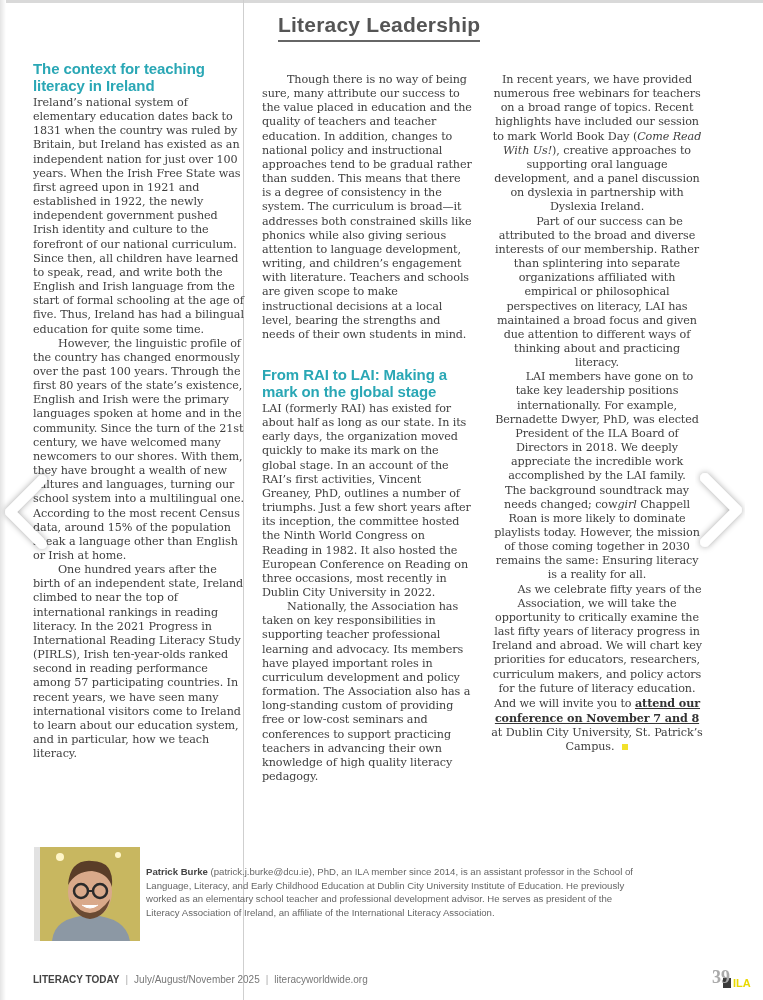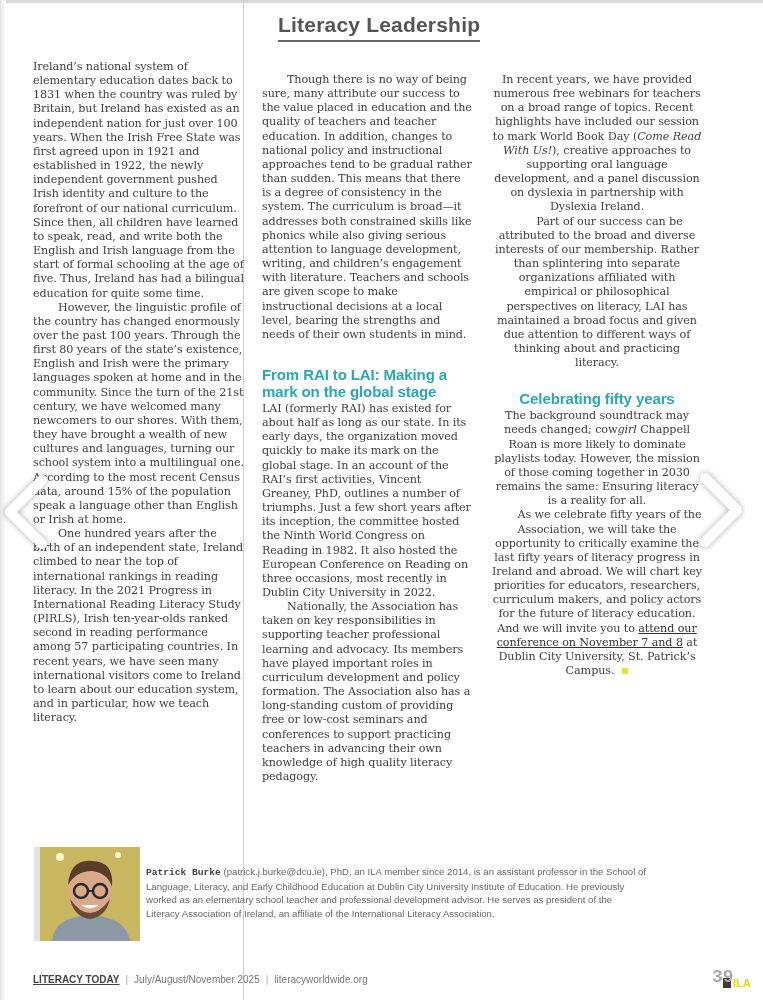--- a/index.html
+++ b/index.html
@@ -11,63 +11,64 @@
   .col { position:absolute; top:73px; font-size:11.2px; line-height:14.15px; color:#404040; letter-spacing:-0.1px; }
   .col1 { left:33px; width:212px; top:60px; }
   .col2 { left:262px; width:210px; }
   .col3 { left:491px; width:212px;text-align:center; }
   .col p { margin:0; }
   .col p.ind { text-indent:25px; }
   h2 { font-family:"Liberation Sans", sans-serif; font-weight:bold; color:#2aa7b5; font-size:15px; line-height:17px; margin:0 0 2px 0; letter-spacing:-0.1px; }
   .col2 h2 { margin-top:24px; }
   .col3 h2 { margin-top:20px; }
   em { font-style:italic; }
-  .link { font-weight:normal; text-decoration:underline; color:#333; }
+  .link { font-weight:bold; text-decoration:underline; color:#333; }
   .endmark { display:inline-block; width:6px; height:6px; background:#f2e12a; margin-left:8px; vertical-align:middle; }
   .bio { position:absolute; left:30px; top:845px; width:700px; height:95px; }
   .photo { position:absolute; left:4px; top:2px; width:100px; height:94px; background:linear-gradient(180deg,#c9b96a 0%,#b59f55 40%,#8a7c6a 100%); overflow:hidden; border-left:6px solid #e2e2e2; }
   .bio-text { position:absolute; left:116px; top:20px; width:500px; font-family:"Liberation Sans", sans-serif; font-size:9.6px; line-height:13.6px; color:#666; }
-  .bio-text b { color:#444;font-family:Liberation Mono, monospace; }
+  .bio-text b { color:#444; }
   .footer { position:absolute; left:33px; top:974px; font-family:"Liberation Sans", sans-serif; font-size:10px; color:#777; }
-  .footer .mag { font-weight:bold; color:#444;text-decoration:underline; }
+  .footer .mag { font-weight:bold; color:#444; }
   .footer .sep { margin:0 6px; color:#aaa; }
-  .pagenum { position:absolute; left:712px; top:967px; font-family:Liberation Mono, monospace; font-weight:bold; font-size:18px; color:#aaa; }
+  .pagenum { position:absolute; left:712px; top:967px; font-family:Liberation Serif, serif; font-weight:bold; font-size:18px; color:#aaa; }
   .ila-logo { position:absolute; left:675px; top:972px;padding-left:48px; }
   .ila-logo .sq { display:inline-block; width:8px; height:10px; background:#3a3a3a; vertical-align:middle; }
   .ila-logo .txt { font-family:"Liberation Sans", sans-serif; font-weight:bold; font-size:11px; color:#e9d900; vertical-align:middle; margin-left:2px; }
   .nav-arrow { position:absolute; width:50px; height:100px; cursor:pointer; }
   .nav-left { left:0; top:462px; }
   .nav-right { left:695px; top:460px; }
 </style>
 </head>
 <body>
 
 <div class="topbar"></div>
 <div class="leftedge"></div>
 <div class="fold"></div>
 
 <div class="title">Literacy Leadership</div>
 
 <div class="col col1">
+  <h2>The context for teaching literacy in Ireland</h2>
   <p>Ireland’s national system of elementary education dates back to 1831 when the country was ruled by Britain, but Ireland has existed as an independent nation for just over 100 years. When the Irish Free State was first agreed upon in 1921 and established in 1922, the newly independent government pushed Irish identity and culture to the forefront of our national curriculum. Since then, all children have learned to speak, read, and write both the English and Irish language from the start of formal schooling at the age of five. Thus, Ireland has had a bilingual education for quite some time.</p>
   <p class="ind">However, the linguistic profile of the country has changed enormously over the past 100 years. Through the first 80 years of the state’s existence, English and Irish were the primary languages spoken at home and in the community. Since the turn of the 21st century, we have welcomed many newcomers to our shores. With them, they have brought a wealth of new cultures and languages, turning our school system into a multilingual one. According to the most recent Census data, around 15% of the population speak a language other than English or Irish at home.</p>
   <p class="ind">One hundred years after the birth of an independent state, Ireland climbed to near the top of international rankings in reading literacy. In the 2021 Progress in International Reading Literacy Study (PIRLS), Irish ten-year-olds ranked second in reading performance among 57 participating countries. In recent years, we have seen many international visitors come to Ireland to learn about our education system, and in particular, how we teach literacy.</p>
 </div>
 
 <div class="col col2">
   <p class="ind">Though there is no way of being sure, many attribute our success to the value placed in education and the quality of teachers and teacher education. In addition, changes to national policy and instructional approaches tend to be gradual rather than sudden. This means that there is a degree of consistency in the system. The curriculum is broad—it addresses both constrained skills like phonics while also giving serious attention to language development, writing, and children’s engagement with literature. Teachers and schools are given scope to make instructional decisions at a local level, bearing the strengths and needs of their own students in mind.</p>
   <h2>From RAI to LAI: Making a mark on the global stage</h2>
   <p>LAI (formerly RAI) has existed for about half as long as our state. In its early days, the organization moved quickly to make its mark on the global stage. In an account of the RAI’s first activities, Vincent Greaney, PhD, outlines a number of triumphs. Just a few short years after its inception, the committee hosted the Ninth World Congress on Reading in 1982. It also hosted the European Conference on Reading on three occasions, most recently in Dublin City University in 2022.</p>
   <p class="ind">Nationally, the Association has taken on key responsibilities in supporting teacher professional learning and advocacy. Its members have played important roles in curriculum development and policy formation. The Association also has a long-standing custom of providing free or low-cost seminars and conferences to support practicing teachers in advancing their own knowledge of high quality literacy pedagogy.</p>
 </div>
 
 <div class="col col3">
   <p><span>In recent years, we have provided numerous free webinars for teachers on a broad range of topics. Recent highlights have included our session to mark World Book Day (</span><em>Come Read With Us!</em><span>), creative approaches to supporting oral language development, and a panel discussion on dyslexia in partnership with Dyslexia Ireland.</span></p>
   <p class="ind">Part of our success can be attributed to the broad and diverse interests of our membership. Rather than splintering into separate organizations affiliated with empirical or philosophical perspectives on literacy, LAI has maintained a broad focus and given due attention to different ways of thinking about and practicing literacy.</p>
-  <h2>Celebrating fifty years</h2>
+  <p class="ind">LAI members have gone on to take key leadership positions internationally. For example, Bernadette Dwyer, PhD, was elected President of the ILA Board of Directors in 2018. We deeply appreciate the incredible work accomplished by the LAI family.</p>
   <p><span>The background soundtrack may needs changed; cow</span><em>girl</em><span> Chappell Roan is more likely to dominate playlists today. However, the mission of those coming together in 2030 remains the same: Ensuring literacy is a reality for all.</span></p>
   <p class="ind"><span>As we celebrate fifty years of the Association, we will take the opportunity to critically examine the last fifty years of literacy progress in Ireland and abroad. We will chart key priorities for educators, researchers, curriculum makers, and policy actors for the future of literacy education. And we will invite you to </span><a class="link">attend our conference on November 7 and 8</a><span> at Dublin City University, St. Patrick’s Campus.</span><span class="endmark"></span></p>
 </div>
 
 <div class="bio">
   <div class="photo" title="Portrait of Patrick Burke">
     <svg width="100" height="94" viewBox="0 0 100 94">
       <rect x="0" y="0" width="100" height="94" fill="#c8b760"></rect>
       <circle cx="20" cy="10" r="4" fill="#fff6c8"></circle>
       <circle cx="78" cy="8" r="3" fill="#fff6c8"></circle>

